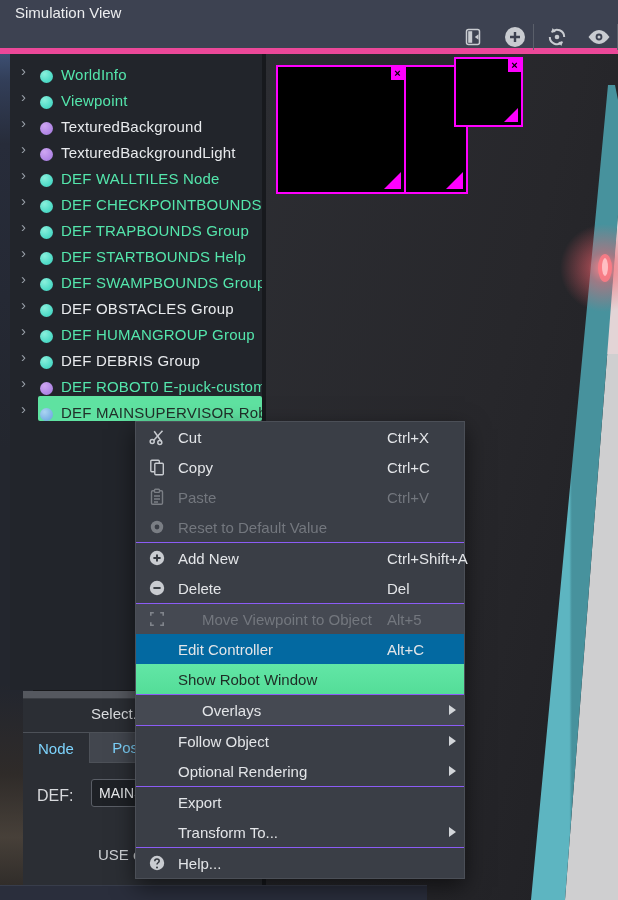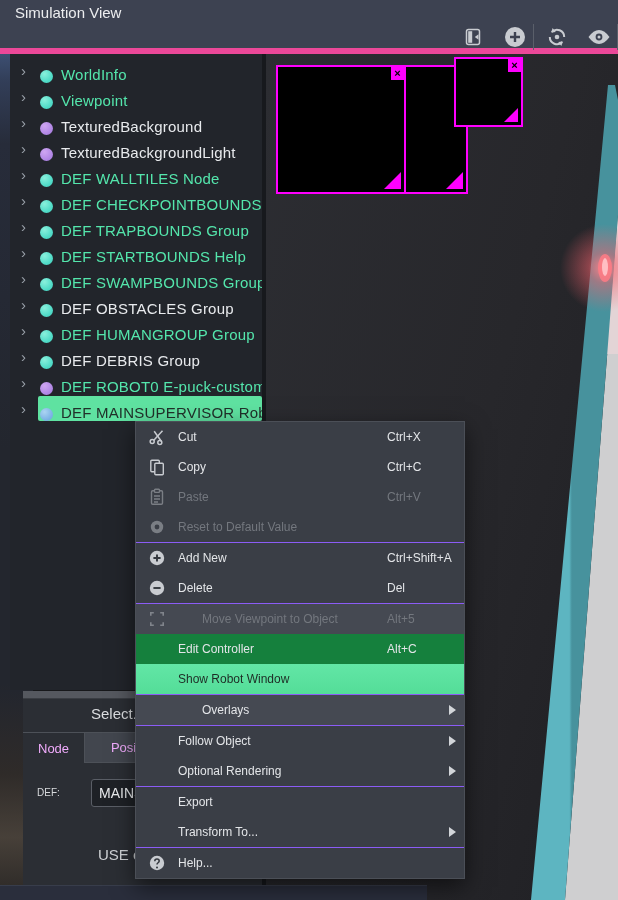--- a/index.html
+++ b/index.html
@@ -49,40 +49,40 @@
   .cam-resize{position:absolute;right:3px;bottom:3px;width:0;height:0;
     border-left:17px solid transparent;border-bottom:17px solid #ff00ff;}
   .cam-small .cam-resize{border-left-width:14px;border-bottom-width:14px;}
   
   .splitter{position:absolute;left:23px;top:691px;width:239px;height:8px;background:#55585f;
     border-bottom:1px solid #3a3d43;box-sizing:border-box;z-index:20;}
   .fieldpanel{position:absolute;left:23px;top:699px;width:239px;height:186px;background:#2b2e34;z-index:20;}
   .fe-select{position:absolute;left:68px;top:6px;font-size:15px;color:#dcdee1;}
   .fe-tabs{position:absolute;left:0;top:33px;width:100%;height:30px;border-top:1px solid #4d5158;display:flex;}
   .fe-tab{height:30px;display:flex;align-items:center;justify-content:center;
-    font-size:13px;color:#f0abfc;padding:0 15px;box-sizing:border-box;}
+    font-size:15px;color:#7dd3fc;padding:0 15px;box-sizing:border-box;}
   .fe-tab:not(.active){background:#42464e;border:1px solid #4d5158;border-top:none;min-width:100px;}
-  .fe-def-label{position:absolute;left:14px;top:88px;font-size:10px;color:#d8dadd;}
+  .fe-def-label{position:absolute;left:14px;top:88px;font-size:16px;color:#d8dadd;}
   .fe-def-input{position:absolute;left:68px;top:80px;width:140px;height:28px;background:#1e2126;
     border:1px solid #5a5e66;border-radius:3px;color:#e9ebed;font-size:14px;padding:0 7px;
     box-sizing:border-box;font-family:inherit;}
   .fe-use{position:absolute;left:75px;top:147px;font-size:15px;color:#cfd2d5;}
   
   .menu{position:absolute;left:135px;top:421px;width:330px;background:#3a3e46;
     border:1px solid #4b4f57;box-shadow:0 8px 22px rgba(0,0,0,.55);box-sizing:border-box;z-index:100;}
-  .menu-item{position:relative;height:30px;display:flex;align-items:center;font-size:12px;color:#e3e5e8;}
+  .menu-item{position:relative;height:30px;display:flex;align-items:center;font-size:15px;color:#e3e5e8;}
   .ico{width:26px;margin-left:8px;display:flex;align-items:center;justify-content:center;color:#c9ccd1;flex:none;}
   .mi-label{margin-left:8px;white-space:nowrap;}
   .mi-shortcut{position:absolute;left:227px;margin-left:24px;}
   .mi-arrow{display:none;position:absolute;right:8px;width:0;height:0;
     border-left:7px solid #d2d5d9;border-top:5px solid transparent;border-bottom:5px solid transparent;}
   .has-submenu .mi-arrow{display:block;}
   .sep-after{border-bottom:1px solid #8b5cf6;}
   .v-light{background:#454952;gap:24px;}
-  .v-dark{background:#15803d;}
+  .v-dark{background:#0369a1;}
   .highlight{background:linear-gradient(#62e6a6,#54dd98);}
   .highlight .mi-label{color:#1e2c25;}
   .disabled .mi-label,.disabled .mi-shortcut{color:#73777e;}
   .disabled .ico{opacity:.45;}
   
   .bottombar{position:absolute;left:0;top:885px;width:427px;height:15px;background:#2a2e3c;
     border-top:1px solid #383d4b;box-sizing:border-box;z-index:60;}
 </style>
 </head>
 <body>

